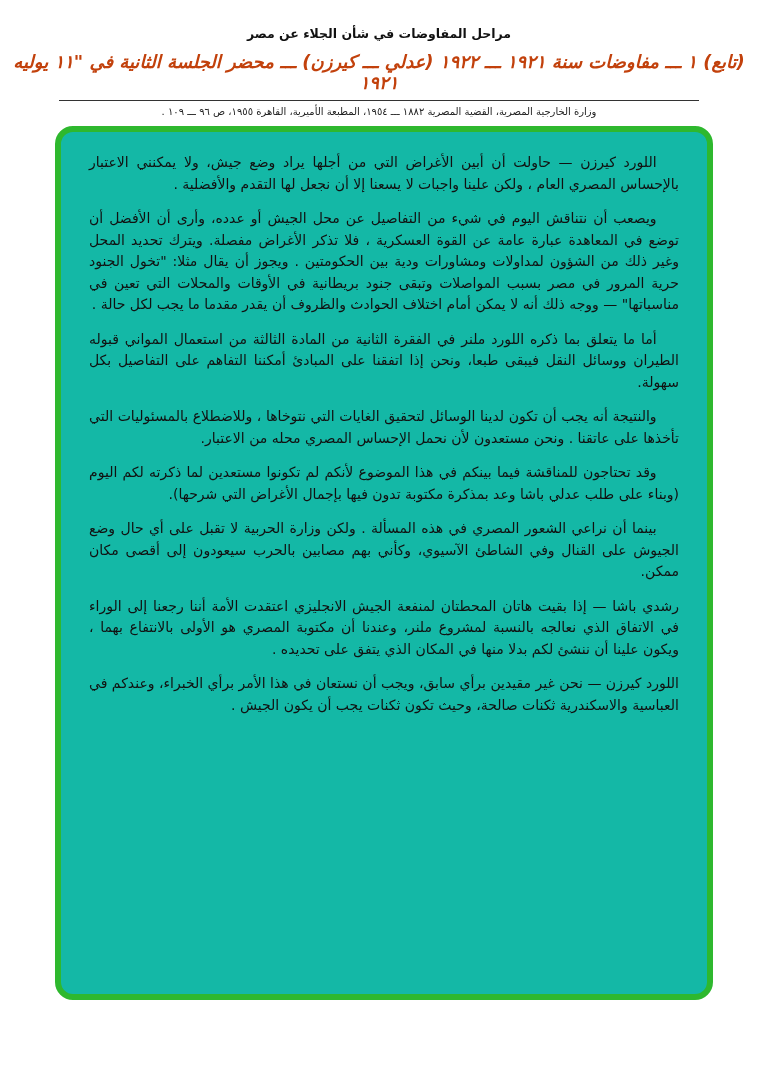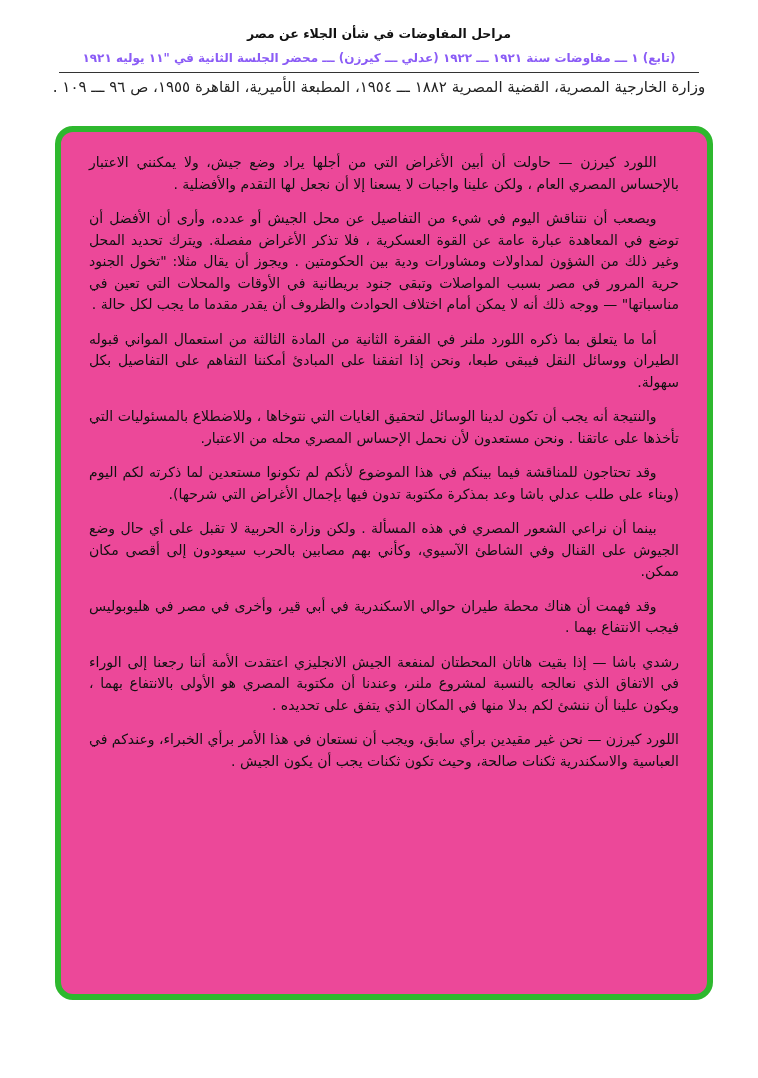--- a/index.html
+++ b/index.html
@@ -20,44 +20,45 @@
     padding-top: 26px;
   }
   .header-title {
     font-size: 12.5px;
     font-weight: bold;
     letter-spacing: 1px;
     color: #111;
   }
   .header-subtitle {
     margin-top: 10px;
-    font-size: 12px;
+    font-size: 18px;
     font-weight: bold;
-    color: #8b5cf6;
+    color: #c2410c;
+    font-style: italic;
   }
   .header-rule {
     width: 640px;
     height: 0;
     border-bottom: 1px solid #333;
     margin: 7px auto 5px auto;
   }
   .header-source {
-    font-size: 15px;
+    font-size: 10px;
     color: #222;
     letter-spacing: 0.3px;
   }
   .doc-frame {
     position: absolute;
     left: 55px;
     top: 126px;
     width: 658px;
     height: 874px;
     border: 6px solid #2eb82e;
     border-radius: 18px;
-    background: #ec4899;
+    background: #14b8a6;
     padding: 20px 28px 16px 28px;
     overflow: hidden;
   }
   .doc-body {
     direction: rtl;
     text-align: justify;
     font-size: 14px;
     line-height: 21.5px;
     color: #111;
   }
@@ -83,19 +84,18 @@
   </div>
 
   <div class="doc-frame">
     <div class="doc-body">
       <p class="para">اللورد كيرزن — حاولت أن أبين الأغراض التي من أجلها يراد وضع جيش، ولا يمكنني الاعتبار بالإحساس المصري العام ، ولكن علينا واجبات لا يسعنا إلا أن نجعل لها التقدم والأفضلية .</p>
       <p class="para">ويصعب أن نتناقش اليوم في شيء من التفاصيل عن محل الجيش أو عدده، وأرى أن الأفضل أن توضع في المعاهدة عبارة عامة عن القوة العسكرية ، فلا تذكر الأغراض مفصلة. ويترك تحديد المحل وغير ذلك من الشؤون لمداولات ومشاورات ودية بين الحكومتين . ويجوز أن يقال مثلا: "تخول الجنود حرية المرور في مصر بسبب المواصلات وتبقى جنود بريطانية في الأوقات والمحلات التي تعين في مناسباتها" — ووجه ذلك أنه لا يمكن أمام اختلاف الحوادث والظروف أن يقدر مقدما ما يجب لكل حالة .</p>
       <p class="para">أما ما يتعلق بما ذكره اللورد ملنر في الفقرة الثانية من المادة الثالثة من استعمال المواني قبوله الطيران ووسائل النقل فيبقى طبعا، ونحن إذا اتفقنا على المبادئ أمكننا التفاهم على التفاصيل بكل سهولة.</p>
       <p class="para">والنتيجة أنه يجب أن تكون لدينا الوسائل لتحقيق الغايات التي نتوخاها ، وللاضطلاع بالمسئوليات التي تأخذها على عاتقنا . ونحن مستعدون لأن نحمل الإحساس المصري محله من الاعتبار.</p>
       <p class="para">وقد تحتاجون للمناقشة فيما بينكم في هذا الموضوع لأنكم لم تكونوا مستعدين لما ذكرته لكم اليوم (وبناء على طلب عدلي باشا وعد بمذكرة مكتوبة تدون فيها بإجمال الأغراض التي شرحها).</p>
       <p class="para">بينما أن نراعي الشعور المصري في هذه المسألة . ولكن وزارة الحربية لا تقبل على أي حال وضع الجيوش على القنال وفي الشاطئ الآسيوي، وكأني بهم مصابين بالحرب سيعودون إلى أقصى مكان ممكن.</p>
-      <p class="para">وقد فهمت أن هناك محطة طيران حوالي الاسكندرية في أبي قير، وأخرى في مصر في هليوبوليس فيجب الانتفاع بهما .</p>
       <p class="para speaker">رشدي باشا — إذا بقيت هاتان المحطتان لمنفعة الجيش الانجليزي اعتقدت الأمة أننا رجعنا إلى الوراء في الاتفاق الذي نعالجه بالنسبة لمشروع ملنر، وعندنا أن مكتوبة المصري هو الأولى بالانتفاع بهما ، ويكون علينا أن ننشئ لكم بدلا منها في المكان الذي يتفق على تحديده .</p>
       <p class="para speaker">اللورد كيرزن — نحن غير مقيدين برأي سابق، ويجب أن نستعان في هذا الأمر برأي الخبراء، وعندكم في العباسية والاسكندرية ثكنات صالحة، وحيث تكون ثكنات يجب أن يكون الجيش .</p>
     </div>
   </div>
 
 </div>
 
 </body></html>

